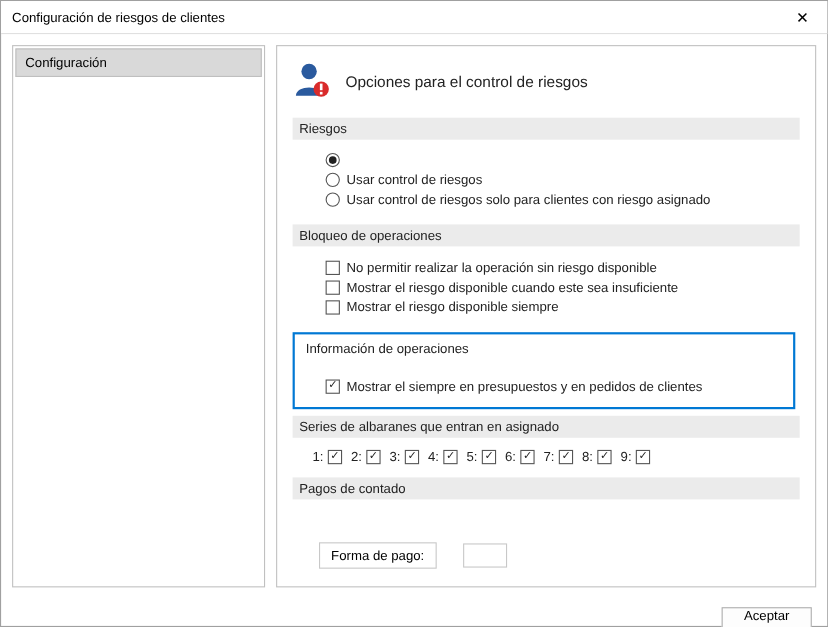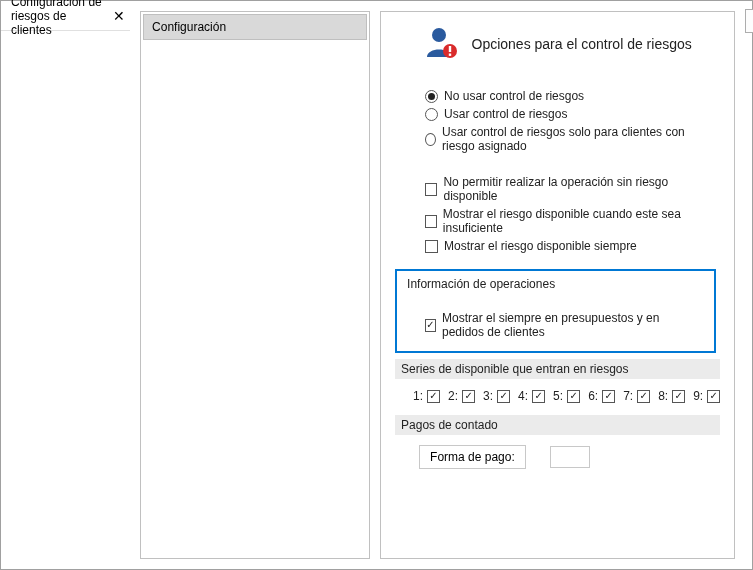--- a/index.html
+++ b/index.html
@@ -11,21 +11,21 @@
     width: 753px;
     height: 570px;
     overflow: hidden;
   }
   .window {
     width: 753px;
     height: 570px;
     background: #ffffff;
     border: 1px solid #a0a0a0;
     display: flex;
-    flex-direction: row;
+    flex-direction: column;
   }
   .titlebar {
     display: flex;
     align-items: center;
     justify-content: space-between;
     height: 30px;
     padding: 0 0 0 10px;
     background: #ffffff;
     border-bottom: 1px solid #e0e0e0;
   }
@@ -65,21 +65,20 @@
     border: 1px solid #c0c0c0;
     padding: 12px 14px 10px 14px;
     background: #ffffff;
     overflow: auto;
   }
   .header-row {
     display: flex;
     align-items: center;
     gap: 12px;
     margin-bottom: 14px;
-    justify-content: center;
   }
   .header-icon svg { width: 36px; height: 36px; }
   .header-title { font-size: 14px; color: #222; }
   .section-band {
     background: #ebebeb;
     padding: 3px 6px;
     font-size: 12px;
     color: #222;
     margin-top: 6px;
   }
@@ -148,20 +147,21 @@
     align-items: center;
     gap: 4px;
     font-size: 12px;
     color: #222;
   }
   .payment-row {
     display: flex;
     align-items: center;
     gap: 24px;
     padding: 10px 0 6px 24px;
+    margin-top: 29px;
   }
   .pay-label-box {
     border: 1px solid #c8c8c8;
     padding: 4px 10px;
     background: #fff;
     font-size: 12px;
   }
   .pay-input {
     width: 40px;
     height: 22px;
@@ -211,35 +211,36 @@
             <circle cx="15" cy="11" r="7" fill="#2a5a9e"></circle>
             <path d="M3 33 C3 23, 27 23, 27 33 Z" fill="#2a5a9e"></path>
             <circle cx="26" cy="27" r="7" fill="#d92b2b"></circle>
             <rect x="24.8" y="22" width="2.4" height="6" fill="#fff"></rect>
             <rect x="24.8" y="29.5" width="2.4" height="2.4" fill="#fff"></rect>
           </svg>
         </span>
         <span class="header-title">Opciones para el control de riesgos</span>
       </div>
 
+      <div class="section-band">Riesgos</div>
       <div class="section-body">
         <div class="radio-row">
           <span class="radio selected"></span>
-          <span>No usar control de riesgos</span>
         </div>
         <div class="radio-row">
           <span class="radio"></span>
           <span>Usar control de riesgos</span>
         </div>
         <div class="radio-row">
           <span class="radio"></span>
           <span>Usar control de riesgos solo para clientes con riesgo asignado</span>
         </div>
       </div>
 
+      <div class="section-band">Bloqueo de operaciones</div>
       <div class="section-body">
         <div class="check-row">
           <span class="checkbox"></span>
           <span>No permitir realizar la operación sin riesgo disponible</span>
         </div>
         <div class="check-row">
           <span class="checkbox"></span>
           <span>Mostrar el riesgo disponible cuando este sea insuficiente</span>
         </div>
         <div class="check-row">
@@ -249,21 +250,21 @@
       </div>
 
       <div class="highlight-box">
         <div class="section-head">Información de operaciones</div>
         <div class="check-row">
           <span class="checkbox checked"></span>
           <span>Mostrar el siempre en presupuestos y en pedidos de clientes</span>
         </div>
       </div>
 
-      <div class="section-band">Series de disponible que entran en riesgos</div>
+      <div class="section-band">Series de albaranes que entran en asignado</div>
       <div class="series-row">
         <div class="series-item">
           <span>1:</span>
           <span class="checkbox checked"></span>
         </div>
         <div class="series-item">
           <span>2:</span>
           <span class="checkbox checked"></span>
         </div>
         <div class="series-item">

